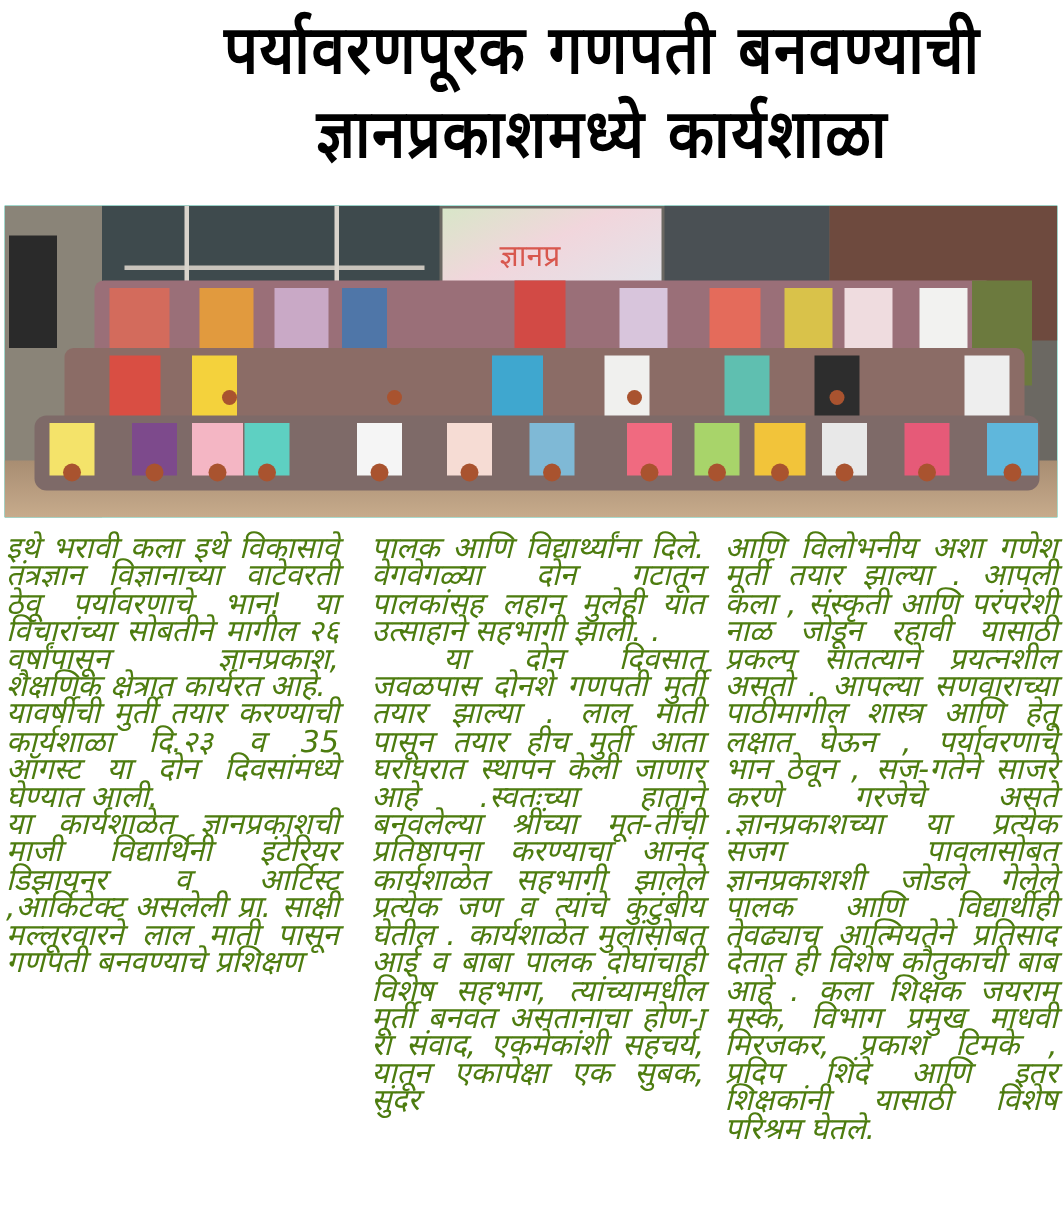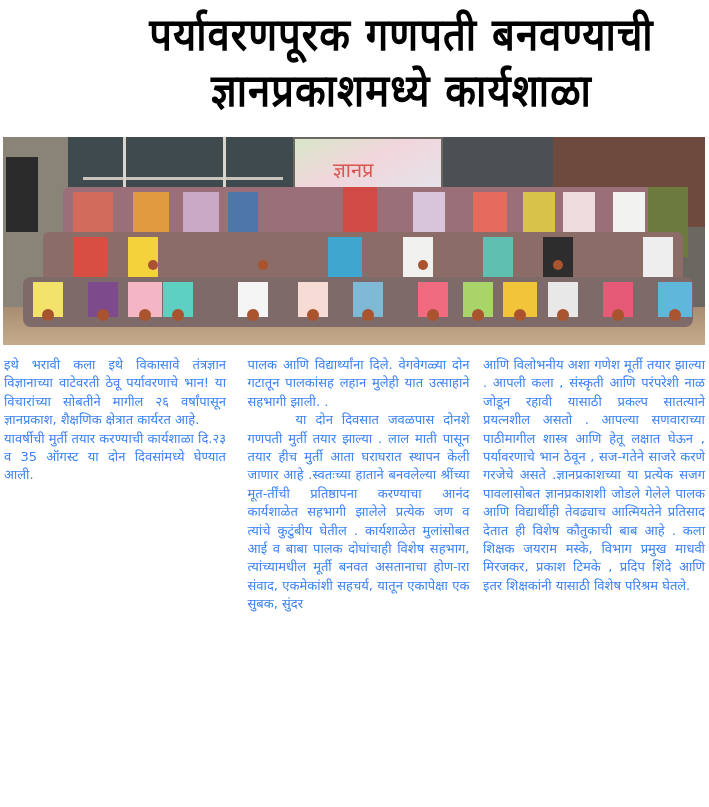--- a/index.html
+++ b/index.html
@@ -51,24 +51,25 @@
       position: absolute;
       left: 4px;
       top: 356px;
       width: 701px;
       height: 451px;
       display: flex;
       justify-content: space-between;
     }
     .col {
       width: 222px;
-      font-size: 13px;
+      font-size: 20px;
       line-height: 18.4px;
       text-align: justify;
-      color: #3b82f6;
+      color: #4d7c0f;
+      font-style: italic;
     }
     .col p {
       margin: 0;
     }
     .col .indent {
       text-indent: 48px;
     }
     .col-mid { margin-left: 18px; }
     .col-right { margin-left: 10px; }
   </style>
@@ -171,20 +172,21 @@
       <circle cx="420" cy="128" r="5"></circle>
         <circle cx="555" cy="128" r="5"></circle>
     </g>
   </svg>
 </div>
 
 <div class="columns">
   <div class="col col-left">
     <p>इथे भरावी कला इथे विकासावे तंत्रज्ञान विज्ञानाच्या वाटेवरती ठेवू पर्यावरणाचे भान! या विचारांच्या सोबतीने मागील २६ वर्षांपासून ज्ञानप्रकाश, शैक्षणिक क्षेत्रात कार्यरत आहे.</p>
     <p>यावर्षीची मुर्ती तयार करण्याची कार्यशाळा दि.२३ व 35 ऑगस्ट या दोन दिवसांमध्ये घेण्यात आली.</p>
+    <p>या कार्यशाळेत ज्ञानप्रकाशची माजी विद्यार्थिनी इंटेरियर डिझायनर व आर्टिस्ट ,आर्किटेक्ट असलेली प्रा. साक्षी मल्लूरवारने लाल माती पासून गणपती बनवण्याचे प्रशिक्षण</p>
   </div>
   <div class="col col-mid">
     <p>पालक आणि विद्यार्थ्यांना दिले. वेगवेगळ्या दोन गटातून पालकांसह लहान मुलेही यात उत्साहाने सहभागी झाली. .</p>
     <p class="indent">या दोन दिवसात जवळपास दोनशे गणपती मुर्ती तयार झाल्या . लाल माती पासून तयार हीच मुर्ती आता घराघरात स्थापन केली जाणार आहे .स्वतःच्या हाताने बनवलेल्या श्रींच्या मूत-र्तींची प्रतिष्ठापना करण्याचा आनंद कार्यशाळेत सहभागी झालेले प्रत्येक जण व त्यांचे कुटुंबीय घेतील . कार्यशाळेत मुलांसोबत आई व बाबा पालक दोघांचाही विशेष सहभाग, त्यांच्यामधील मूर्ती बनवत असतानाचा होण-ारा संवाद, एकमेकांशी सहचर्य, यातून एकापेक्षा एक सुबक, सुंदर</p>
   </div>
   <div class="col col-right">
     <p>आणि विलोभनीय अशा गणेश मूर्ती तयार झाल्या . आपली कला , संस्कृती आणि परंपरेशी नाळ जोडून रहावी यासाठी प्रकल्प सातत्याने प्रयत्नशील असतो . आपल्या सणवाराच्या पाठीमागील शास्त्र आणि हेतू लक्षात घेऊन , पर्यावरणाचे भान ठेवून , सज-गतेने साजरे करणे गरजेचे असते .ज्ञानप्रकाशच्या या प्रत्येक सजग पावलासोबत ज्ञानप्रकाशशी जोडले गेलेले पालक आणि विद्यार्थीही तेवढ्याच आत्मियतेने प्रतिसाद देतात ही विशेष कौतुकाची बाब आहे . कला शिक्षक जयराम मस्के, विभाग प्रमुख माधवी मिरजकर, प्रकाश टिमके , प्रदिप शिंदे आणि इतर शिक्षकांनी यासाठी विशेष परिश्रम घेतले.</p>
   </div>
 </div>
 

